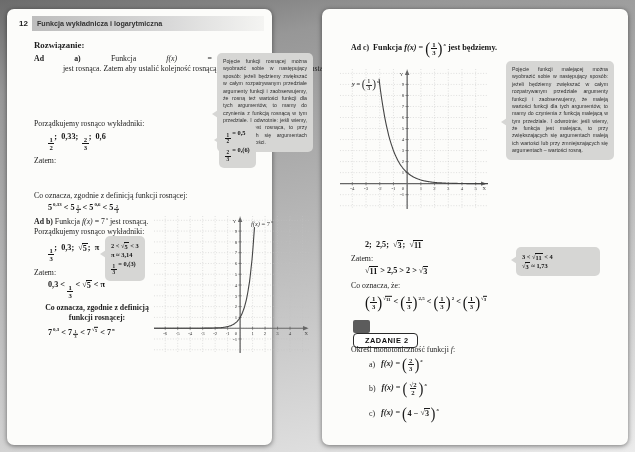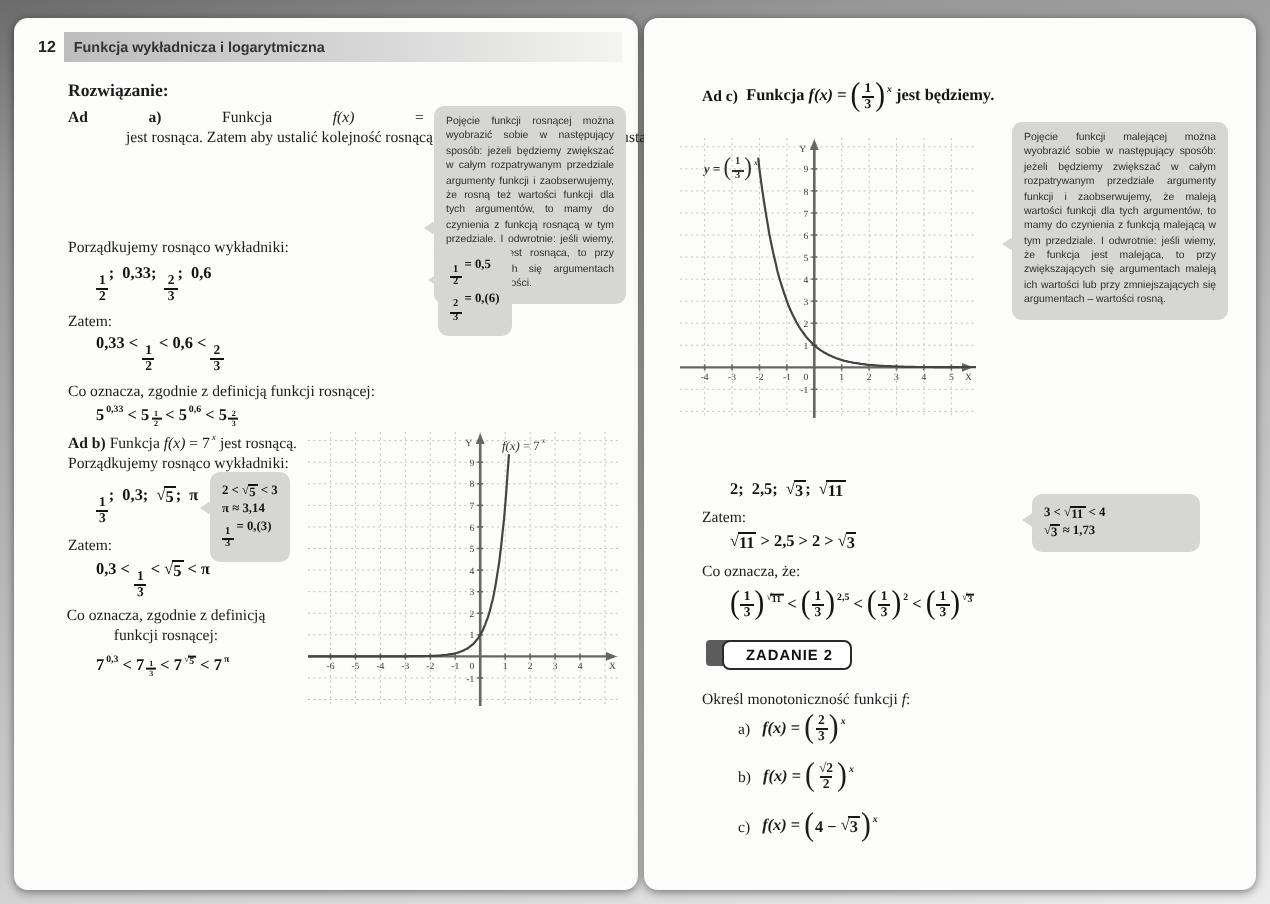--- a/index.html
+++ b/index.html
@@ -1,21 +1,21 @@
 <!DOCTYPE html>
 <html><head>
 <meta charset="utf-8">
 <style>
   html,body{margin:0;padding:0;width:635px;height:452px;overflow:hidden;}
   body{
     background:linear-gradient(168deg,#6b6b6b 0%,#979797 16%,#bdbdbd 55%,#dedede 88%,#ececec 100%);
     font-family:"Liberation Serif",serif;color:#1c1c1c;position:relative;
   }
   .page{position:absolute;background:#fcfcfa;border-radius:7px;box-shadow:0 1px 5px rgba(0,0,0,.5);}
-  #page-left{left:7px;top:9px;width:312px;height:436px;}
+  #page-left{left:7px;top:9px;width:265px;height:436px;}
   #page-right{left:322px;top:9px;width:306px;height:436px;}
 
   .hdr{position:absolute;top:7px;display:flex;align-items:center;gap:4px;font-family:"Liberation Sans",sans-serif;}
   #page-left .hdr{left:12px;right:8px;}
   #page-right .hdr{left:8px;right:12px;}
   .pnum{font-weight:700;font-size:8px;color:#222;}
   .bar{flex:1;font-weight:700;font-size:7.2px;color:#333;padding:3px 5px;}
   #page-left .bar{background:linear-gradient(90deg,#bdbdbd 0%,#d9d9d9 60%,#f4f4f2 100%);}
   #page-right .bar{background:linear-gradient(270deg,#bdbdbd 0%,#d9d9d9 60%,#f4f4f2 100%);text-align:right;}
 
@@ -52,21 +52,21 @@
   .bigp{display:inline-flex;align-items:center;vertical-align:middle;}
   .bigp .paren{font-weight:400;font-size:1.8em;line-height:.85;transform:scaleY(1.12);}
   .pinner{display:inline-flex;align-items:center;margin:0 .5px;}
 
   .graph{position:absolute;}
   .graph svg{position:absolute;left:0;top:0;}
   .glabel{position:absolute;font-size:6.4px;color:#333;white-space:nowrap;}
   #graph1 .glabel{left:97px;top:4px;}
   #graph2 .glabel{left:12px;top:10px;}
 
-  .badge{position:absolute;display:flex;align-items:flex-start;}
+  .badge{position:absolute;display:flex;align-items:flex-start;flex-direction:column;}
   .badge .sq{width:17px;height:13px;background:#5c5c5c;border-radius:2px;margin-right:-9px;}
   .badge .bx{position:relative;background:#fff;border:1.2px solid #2a2a2a;border-radius:4px;
         padding:2px 8px 2px 11px;font-family:"Liberation Sans",sans-serif;font-weight:700;
         font-size:7.4px;letter-spacing:.5px;color:#111;}
   .zitem{position:absolute;display:flex;align-items:center;gap:6px;font-size:8.2px;}
   .zletter{font-size:7.8px;}
 </style>
 </head>
 <body>
 
@@ -96,27 +96,20 @@
           <span class="num">1</span>
           <span class="den">2</span>
         </span><span class="mtxt"> = 0,5</span></div>
     <div class="mline"><span class="frac">
           <span class="num">2</span>
           <span class="den">3</span>
         </span><span class="mtxt"> = 0,(6)</span></div>
   </div>
 
   <div class="lbl" style="left:27px;top:147px;">Zatem:</div>
-  <div class="mline mbold" style="position:absolute;left:41px;top:158px;"><span class="mtxt">0,33 &lt; </span><span class="frac">
-        <span class="num">1</span>
-        <span class="den">2</span>
-      </span><span class="mtxt"> &lt; 0,6 &lt; </span><span class="frac">
-        <span class="num">2</span>
-        <span class="den">3</span>
-      </span></div>
 
   <div class="lbl" style="left:27px;top:182px;">Co oznacza, zgodnie z definicją funkcji rosnącej:</div>
   <div class="mline mbold" style="position:absolute;left:41px;top:194px;"><span class="mtxt">5</span><span class="msup"><span class="mtxt">0,33</span></span><span class="mtxt"> &lt; 5</span><span class="msup"><span class="frac">
           <span class="num">1</span>
           <span class="den">2</span>
         </span></span><span class="mtxt"> &lt; 5</span><span class="msup"><span class="mtxt">0,6</span></span><span class="mtxt"> &lt; 5</span><span class="msup"><span class="frac">
           <span class="num">2</span>
           <span class="den">3</span>
         </span></span></div>
 
@@ -144,21 +137,21 @@
 
   <div class="lbl" style="left:27px;top:259px;">Zatem:</div>
   <div class="mline mbold" style="position:absolute;left:41px;top:271px;"><span class="mtxt">0,3 &lt; </span><span class="frac">
         <span class="num">1</span>
         <span class="den">3</span>
       </span><span class="mtxt"> &lt; </span><span class="sqrt">
         <span class="rad">√</span>
         <span class="rtop">5</span>
       </span><span class="mtxt"> &lt; π</span></div>
 
-  <div class="lbl" style="left:11px;top:294px;width:130px;"><span>Co oznacza, zgodnie z definicją</span><br><span>funkcji rosnącej:</span></div>
+  <div class="lbl" style="left:25px;top:294px;width:130px;font-weight:bold;"><span>Co oznacza, zgodnie z definicją</span><br><span>funkcji rosnącej:</span></div>
   <div class="mline mbold" style="position:absolute;left:41px;top:319px;"><span class="mtxt">7</span><span class="msup"><span class="mtxt">0,3</span></span><span class="mtxt"> &lt; 7</span><span class="msup"><span class="frac">
           <span class="num">1</span>
           <span class="den">3</span>
         </span></span><span class="mtxt"> &lt; 7</span><span class="msup"><span class="sqrt">
           <span class="rad">√</span>
           <span class="rtop">5</span>
         </span></span><span class="mtxt"> &lt; 7</span><span class="msup"><span class="mtxt">π</span></span></div>
 
   <div class="graph" id="graph1" style="left:147px;top:207px;width:156px;height:137px;">
       <svg width="156" height="137">

